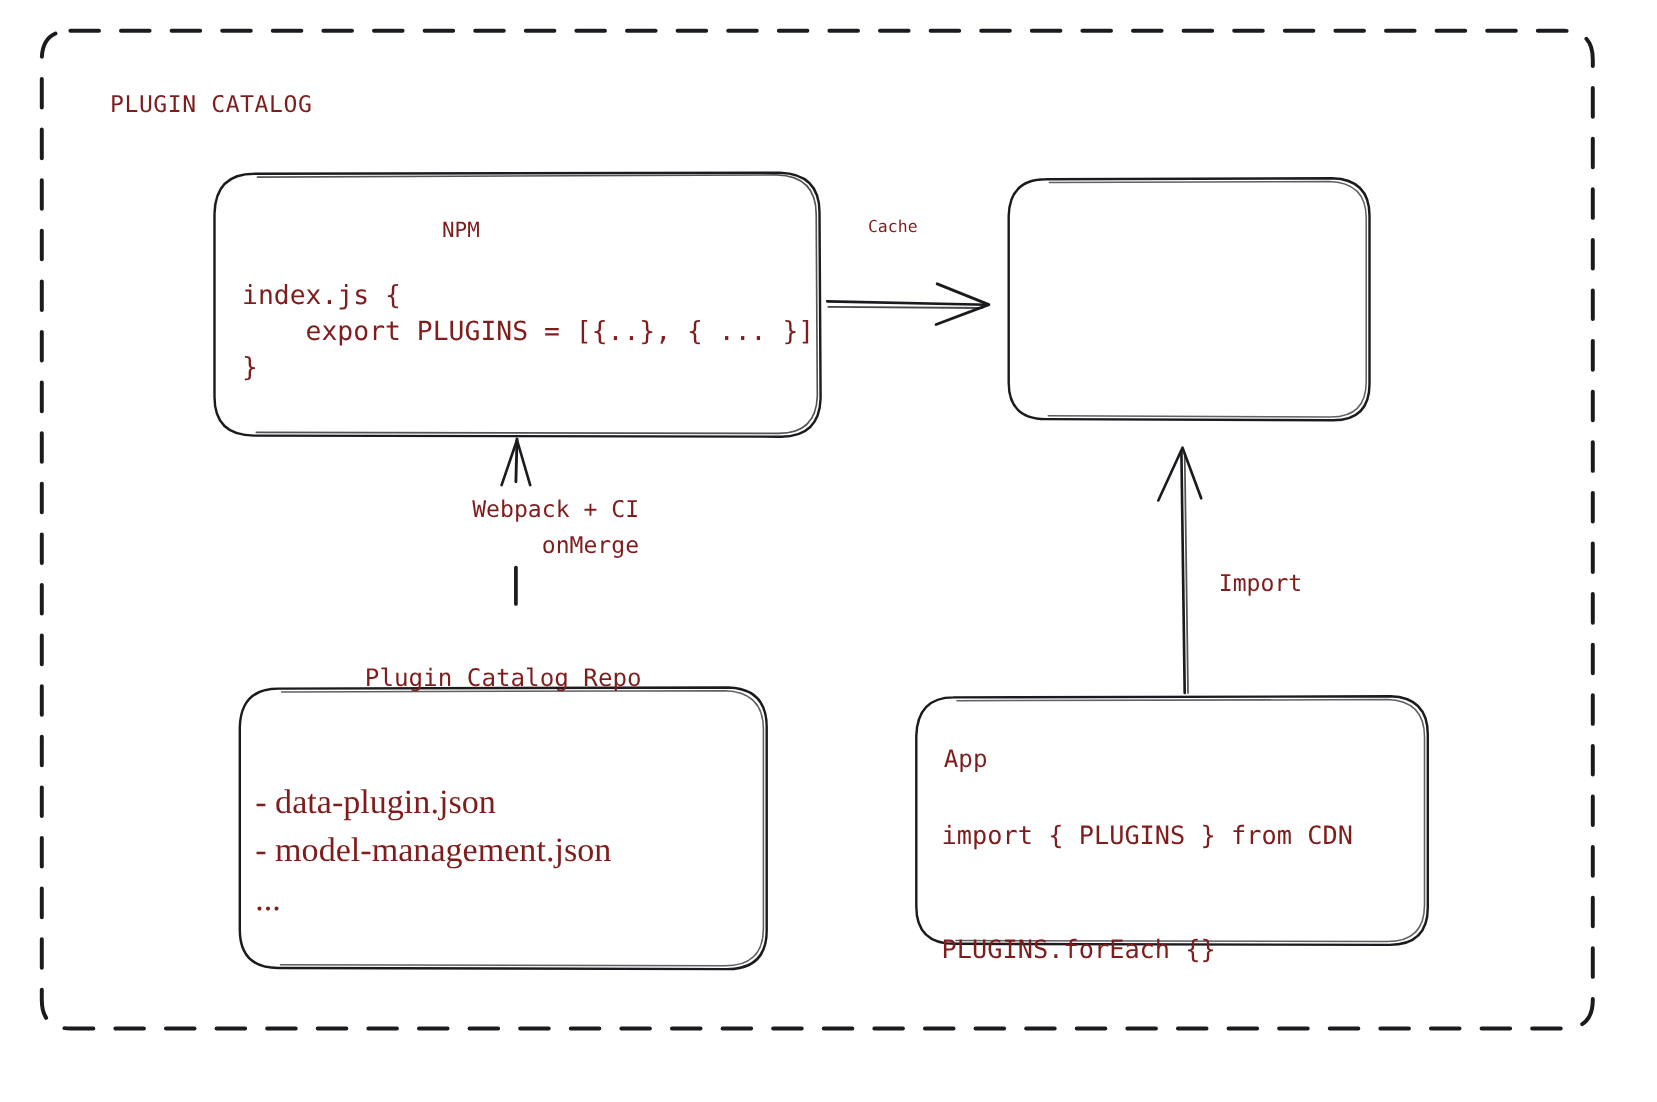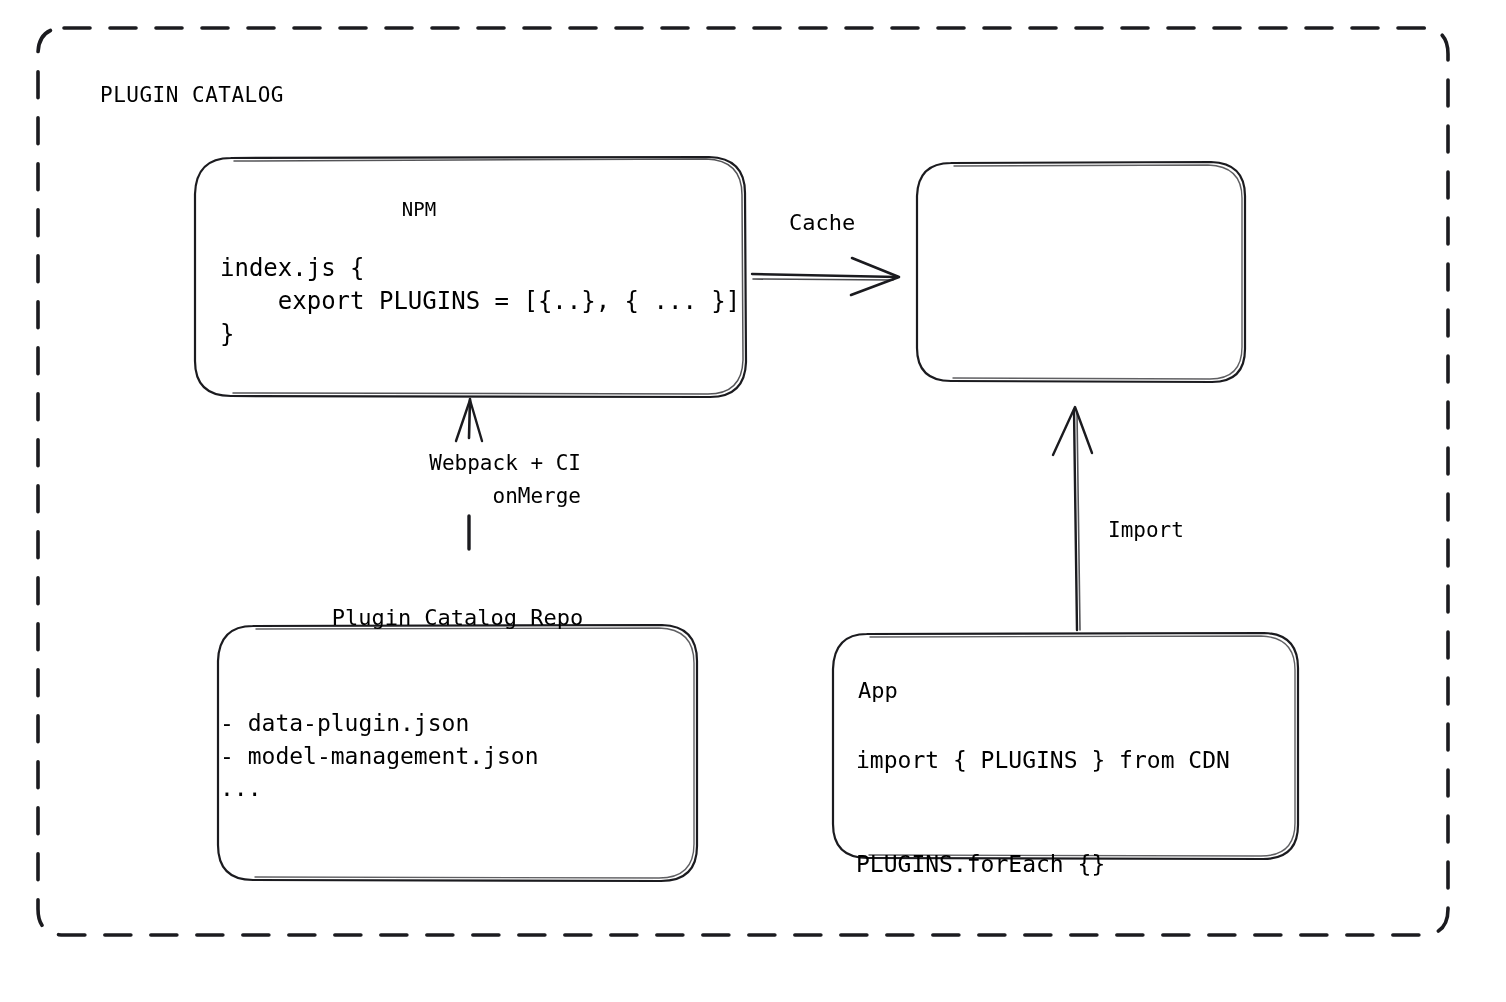--- a/index.html
+++ b/index.html
@@ -23,21 +23,21 @@
     left: 0;
     top: 0;
     width: 1506px;
     height: 1002px;
     pointer-events: none;
   }
   .lbl {
     position: absolute;
     white-space: pre;
     line-height: 1.32;
-    color: #000000;
+    color: #7f1d1d;
     font-family: "DejaVu Sans Mono", "Liberation Mono", monospace;
   }
 
   
   #group-title {
     left: 100px;
     top: 82px;
     font-size: 21px;
     letter-spacing: 0.5px;
   }
@@ -69,45 +69,45 @@
   
   #repo-caption {
     left: 218px;
     top: 567px;
     width: 479px;
     text-align: center;
     font-size: 22px;
     margin-top: 36px;
   }
   #repo-list {
-    left: 220px;
+    left: 232px;
     top: 707px;
-    font-size: 23px;
+    font-size: 31px;
     line-height: 1.42;
+    font-family: Liberation Serif, serif;
   }
 
   
   #app-title {
     left: 858px;
     top: 676px;
     font-size: 22px;
   }
   #app-code {
     left: 856px;
     top: 735px;
     font-size: 23px;
     line-height: 2.25;
   }
 
   
   #cache-label {
     left: 789px;
     top: 197px;
-    font-size: 22px;
-    margin-top: 11px;
+    font-size: 15px;
   }
   #webpack-label {
     left: 385px;
     top: 447px;
     width: 196px;
     text-align: right;
     font-size: 21px;
     line-height: 1.55;
   }
   #import-label {

